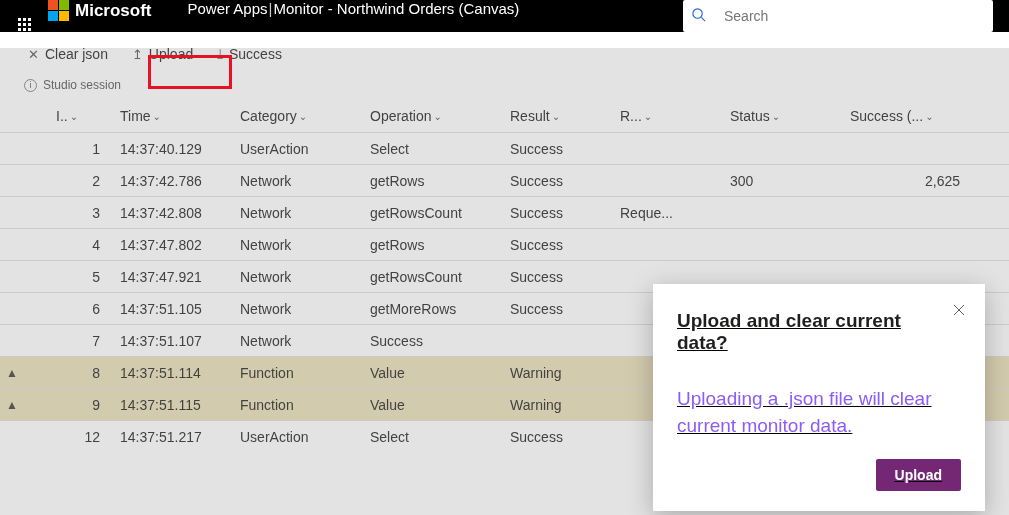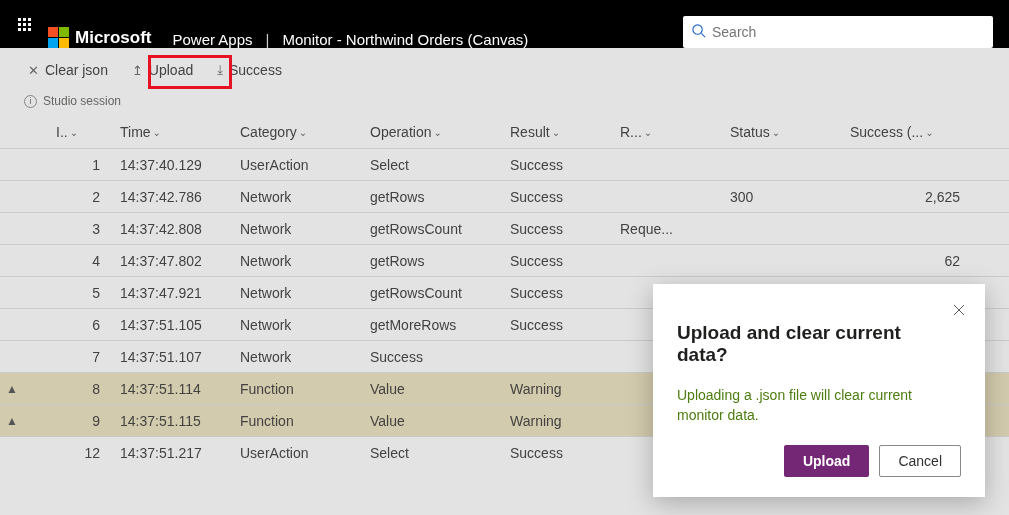--- a/index.html
+++ b/index.html
@@ -1,29 +1,29 @@
 <!DOCTYPE html>
 <html><head>
   <meta charset="utf-8">
   <style>
     * { margin: 0; padding: 0; box-sizing: border-box; }
     body { font-family: "Segoe UI", -apple-system, sans-serif; width: 1009px; height: 515px; overflow: hidden; background: #fff; position: relative; }
     
-    .header { background: #000; color: #fff; height: 48px; display: flex; align-items: flex-end; padding: 0 8px; }
+    .header { background: #000; color: #fff; height: 32px; display: flex; align-items: flex-start; padding: 0 8px; }
     .waffle { width: 32px; height: 48px; display: flex; align-items: center; justify-content: center; cursor: pointer; }
     .waffle-grid { display: grid; grid-template-columns: repeat(3, 3px); grid-gap: 2px; }
     .waffle-grid span { width: 3px; height: 3px; background: #fff; }
     .ms-logo { display: flex; align-items: center; margin-left: 8px; }
     .ms-squares { display: grid; grid-template-columns: 10px 10px; grid-template-rows: 10px 10px; gap: 1px; margin-right: 6px; }
     .sq-r { background: #f25022; } .sq-g { background: #7fba00; } .sq-b { background: #00a4ef; } .sq-y { background: #ffb900; }
     .ms-text { font-size: 17px; font-weight: 600; }
-    .breadcrumb { margin-left: 21px; font-size: 15px; display: flex; gap: 13px; align-items: center; }
+    .breadcrumb { margin-left: 36px; font-size: 15px; display: flex; gap: 1px; align-items: center; }
     .breadcrumb .sep { color: #ccc; }
     .search-wrap { margin-left: auto; margin-right: 8px; }
-    .search-box { width: 310px; height: 32px; background: #fff; border-radius: 2px; display: flex; align-items: center; padding: 0 8px; }
+    .search-box { width: 310px; height: 32px; background: #fff; border-radius: 2px; display: flex; align-items: center; padding: 0 8px; gap: 12px; }
     .search-box input { border: none; outline: none; flex: 1; font-size: 14px; color: #333; padding-left: 6px; background: transparent; }
     .search-icon { color: #2266cc; font-size: 14px; }
 
     .dim-overlay { position: absolute; top: 48px; left: 0; right: 0; bottom: 0; background: rgba(128,128,128,0.22); z-index: 5; pointer-events: none; }
 
     .toolbar { height: 44px; display: flex; align-items: center; padding: 0 18px; gap: 4px; font-size: 14px; color: #323130; border-bottom: 0; }
     .tb-btn { display: flex; align-items: center; gap: 6px; padding: 4px 10px; cursor: pointer; }
     .tb-btn .ico { font-size: 13px; color: #605e5c; }
     .highlight-box { position: absolute; top: 55px; left: 148px; width: 84px; height: 34px; border: 3px solid #e81123; z-index: 6; pointer-events: none; }
 
@@ -34,23 +34,23 @@
     .ghead, .grow { display: grid; grid-template-columns: 50px 64px 120px 130px 140px 110px 110px 120px 130px; align-items: center; height: 32px; }
     .ghead { font-weight: 400; color: #323130; padding: 4px 0; }
     .ghead .cell, .grow .cell { padding: 0 6px; white-space: nowrap; overflow: hidden; text-overflow: ellipsis; }
     .ghead .hdr { display: flex; align-items: center; gap: 2px; cursor: pointer; text-align: center; }
     .chev { font-size: 10px; color: #605e5c; }
     .cell.r { text-align: right; padding-right: 14px; }
     .grow { border-top: 1px solid #e1dfdd; }
     .grow.warn { background: #ebe0ba; }
     .warn-ico { color: #4a4a4a; font-size: 12px; padding-left: 14px; }
 
-    .dialog { position: absolute; right: 24px; top: 284px; width: 332px; background: #fff; box-shadow: 0 6px 24px rgba(0,0,0,0.25); padding: 38px 24px 20px; z-index: 10; }
+    .dialog { position: absolute; right: 24px; top: 284px; width: 332px; background: #fff; box-shadow: 0 6px 24px rgba(0,0,0,0.25); padding: 26px 24px 20px; z-index: 10; text-decoration: underline; }
     .dialog-title { font-size: 19px; font-weight: 600; color: #201f1e; padding-right: 20px; }
-    .dialog-body { font-size: 14px; color: #4d7c0f; margin-top: 20px; line-height: 1.4; }
+    .dialog-body { font-size: 19px; color: #8b5cf6; margin-top: 32px; line-height: 1.4; }
     .dialog-actions { display: flex; gap: 10px; justify-content: flex-end; margin-top: 20px; }
     .btn { height: 32px; padding: 0 18px; font-size: 14px; border-radius: 2px; cursor: pointer; border: 1px solid transparent; }
     .btn-primary { background: #742774; color: #fff; font-weight: 600; }
     .btn-secondary { background: #fff; border-color: #8a8886; color: #323130; }
     .dialog-close { position: absolute; top: 14px; right: 14px; width: 24px; height: 24px; display: flex; align-items: center; justify-content: center; cursor: pointer; color: #605e5c; font-size: 14px; }
   </style>
 </head>
 <body>
 
 <div class="header">
@@ -187,21 +187,20 @@
       </div>
       <div class="grow">
         <div class="cell warn-ico"></div>
         <div class="cell r">4</div>
         <div class="cell">14:37:47.802</div>
         <div class="cell">Network</div>
         <div class="cell">getRows</div>
         <div class="cell">Success</div>
         <div class="cell"></div>
         <div class="cell"></div>
-        <div class="cell r">62</div>
       </div>
       <div class="grow">
         <div class="cell warn-ico"></div>
         <div class="cell r">5</div>
         <div class="cell">14:37:47.921</div>
         <div class="cell">Network</div>
         <div class="cell">getRowsCount</div>
         <div class="cell">Success</div>
         <div class="cell"></div>
         <div class="cell"></div>
@@ -270,15 +269,14 @@
   <div class="dialog-close">
     <svg width="12" height="12" viewBox="0 0 12 12">
         <line x1="1" y1="1" x2="11" y2="11" stroke="#605e5c" stroke-width="1"></line>
         <line x1="11" y1="1" x2="1" y2="11" stroke="#605e5c" stroke-width="1"></line>
       </svg>
   </div>
   <div class="dialog-title">Upload and clear current data?</div>
   <div class="dialog-body">Uploading a .json file will clear current monitor data.</div>
   <div class="dialog-actions">
     <button class="btn btn-primary">Upload</button>
-    <button class="btn btn-secondary">Cancel</button>
   </div>
 </div>
 
 </body></html>

